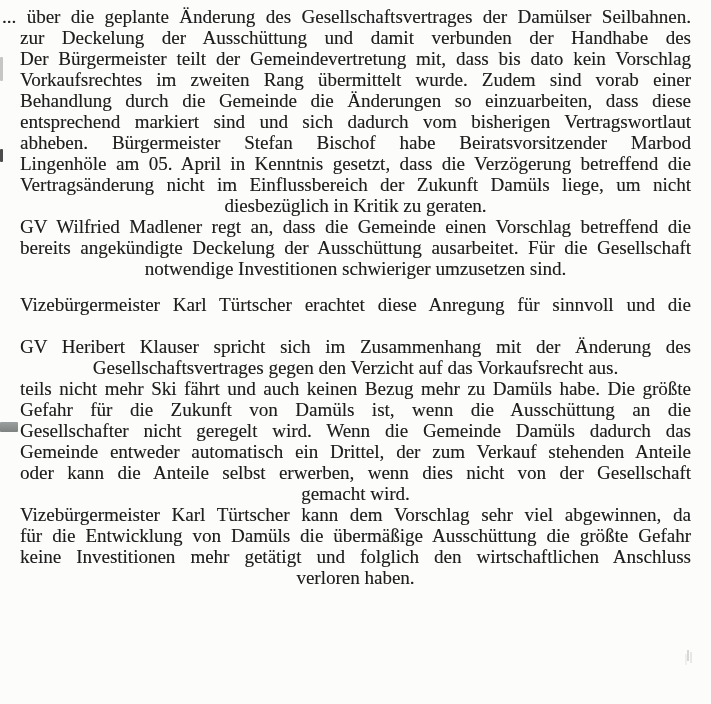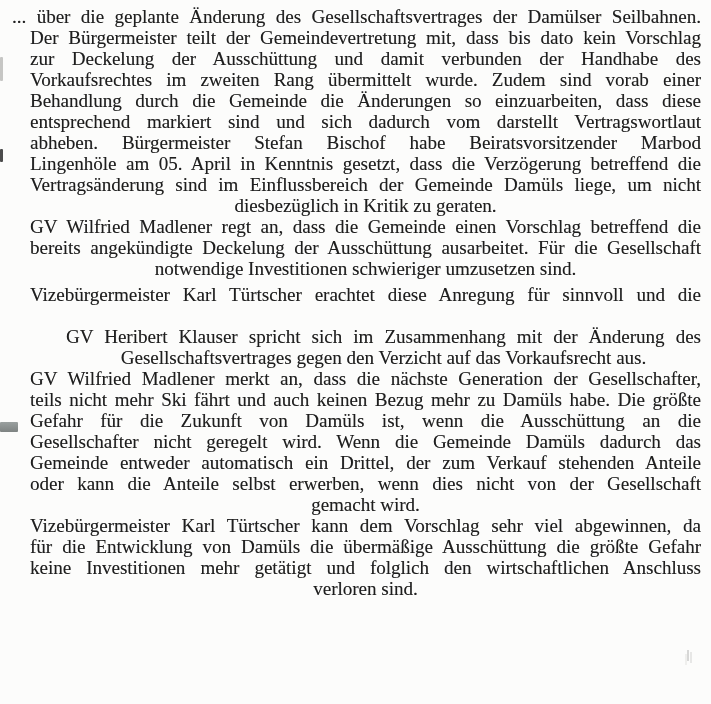--- a/index.html
+++ b/index.html
@@ -5,30 +5,30 @@
   html, body { margin: 0; padding: 0; }
   body {
     width: 711px; height: 704px;
     background: #fcfcfb;
     position: relative;
     overflow: hidden;
     font-family: "Liberation Serif", "DejaVu Serif", serif;
   }
   .doc {
     position: absolute;
-    left: 30px; top: 6px;
+    left: 20px; top: 6px;
     width: 671px;
     color: #1e1e1e;
     font-size: 19px;
     line-height: 21px;
     text-shadow: 0.2px 0.2px 0.6px rgba(25,25,25,0.4);
   }
   .para { margin: 0; }
-  .p-sm { margin-top: 5px; }  
-  .p-md { margin-top: 21px; margin-left: 36px; }  
+  .p-sm { margin-top: 15px; }  
+  .p-md { margin-top: 21px; }  
   .ln  { text-align: justify; text-align-last: justify; }
   .ln-last { text-align: center; }
   .hang { text-indent: -18px; }
   
   .artifact { position: absolute; pointer-events: none; }
   .mark-left-faint { left: 0; top: 57px; width: 3px; height: 24px; background: #c6c6c4; border-radius: 1px; }
   .mark-left-dark  { left: 0; top: 149px; width: 3px; height: 13px; background: #4c4c4c; border-radius: 1px; }
   .bar-left {
     left: 0; top: 422px; width: 18px; height: 10px;
     background: linear-gradient(#9aa09f, #7e8382);
@@ -40,61 +40,60 @@
     box-shadow: 3px 2px 0 0 #e3e3e1, -2px 4px 0 0 #ececea;
   }
 </style>
 </head>
 <body>
 
 <div class="doc">
 
   <div class="para">
     <div class="ln hang">... über die geplante Änderung des Gesellschaftsvertrages der Damülser Seilbahnen.</div>
+    <div class="ln">zur Deckelung der Ausschüttung und damit verbunden der Handhabe des</div>
     <div class="ln">Der Bürgermeister teilt der Gemeindevertretung mit, dass bis dato kein Vorschlag</div>
-    <div class="ln">zur Deckelung der Ausschüttung und damit verbunden der Handhabe des</div>
     <div class="ln">Vorkaufsrechtes im zweiten Rang übermittelt wurde. Zudem sind vorab einer</div>
     <div class="ln">Behandlung durch die Gemeinde die Änderungen so einzuarbeiten, dass diese</div>
-    <div class="ln">entsprechend markiert sind und sich dadurch vom darstellt Vertragswortlaut</div>
+    <div class="ln">entsprechend markiert sind und sich dadurch vom bisherigen Vertragswortlaut</div>
     <div class="ln">abheben. Bürgermeister Stefan Bischof habe Beiratsvorsitzender Marbod</div>
     <div class="ln">Lingenhöle am 05. April in Kenntnis gesetzt, dass die Verzögerung betreffend die</div>
-    <div class="ln">Vertragsänderung sind im Einflussbereich der Gemeinde Damüls liege, um nicht</div>
+    <div class="ln">Vertragsänderung nicht im Einflussbereich der Zukunft Damüls liege, um nicht</div>
     <div class="ln-last">diesbezüglich in Kritik zu geraten.</div>
   </div>
 
   <div class="para">
     <div class="ln">GV Wilfried Madlener regt an, dass die Gemeinde einen Vorschlag betreffend die</div>
     <div class="ln">bereits angekündigte Deckelung der Ausschüttung ausarbeitet. Für die Gesellschaft</div>
     <div class="ln-last">notwendige Investitionen schwieriger umzusetzen sind.</div>
   </div>
 
   <div class="para p-sm">
     <div class="ln">Vizebürgermeister Karl Türtscher erachtet diese Anregung für sinnvoll und die</div>
   </div>
 
   <div class="para p-md">
     <div class="ln">GV Heribert Klauser spricht sich im Zusammenhang mit der Änderung des</div>
     <div class="ln-last">Gesellschaftsvertrages gegen den Verzicht auf das Vorkaufsrecht aus.</div>
   </div>
 
   <div class="para">
-    <div class="ln">GV Wilfried Madlener merkt an, dass die nächste Generation der Gesellschafter,</div>
     <div class="ln">teils nicht mehr Ski fährt und auch keinen Bezug mehr zu Damüls habe. Die größte</div>
     <div class="ln">Gefahr für die Zukunft von Damüls ist, wenn die Ausschüttung an die</div>
     <div class="ln">Gesellschafter nicht geregelt wird. Wenn die Gemeinde Damüls dadurch das</div>
     <div class="ln">Gemeinde entweder automatisch ein Drittel, der zum Verkauf stehenden Anteile</div>
     <div class="ln">oder kann die Anteile selbst erwerben, wenn dies nicht von der Gesellschaft</div>
     <div class="ln-last">gemacht wird.</div>
   </div>
 
   <div class="para">
     <div class="ln">Vizebürgermeister Karl Türtscher kann dem Vorschlag sehr viel abgewinnen, da</div>
     <div class="ln">für die Entwicklung von Damüls die übermäßige Ausschüttung die größte Gefahr</div>
     <div class="ln">keine Investitionen mehr getätigt und folglich den wirtschaftlichen Anschluss</div>
-    <div class="ln-last">verloren sind.</div>
+    <div class="ln-last">verloren haben.</div>
   </div>
 
 </div>
 
 <div class="artifact mark-left-faint"></div>
 <div class="artifact mark-left-dark"></div>
 <div class="artifact bar-left"></div>
 <div class="artifact speck-right"></div>
 
 </body></html>

